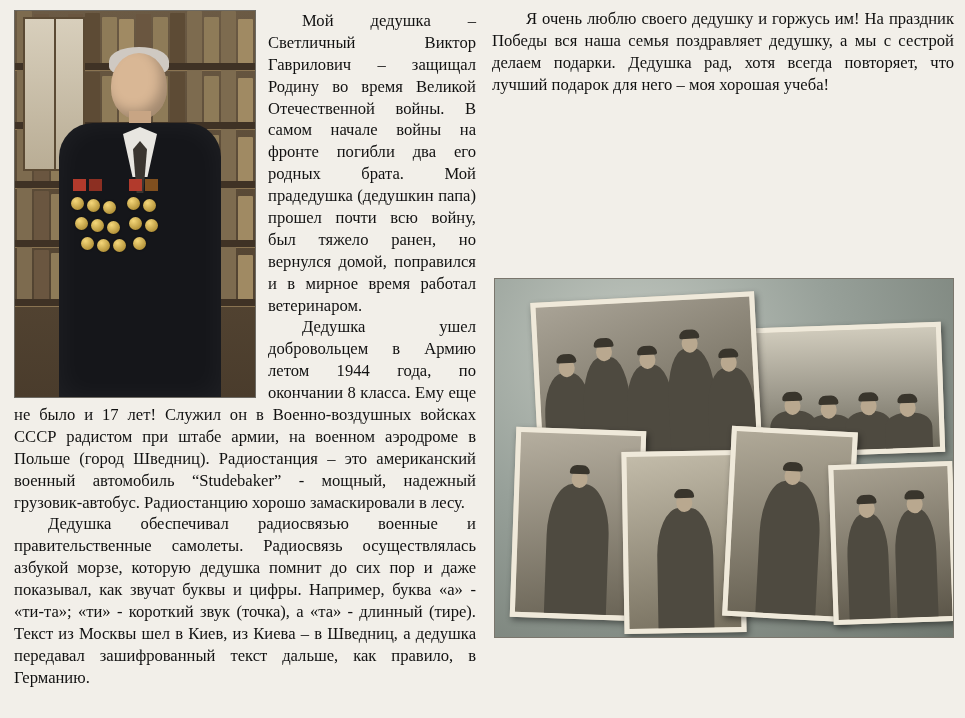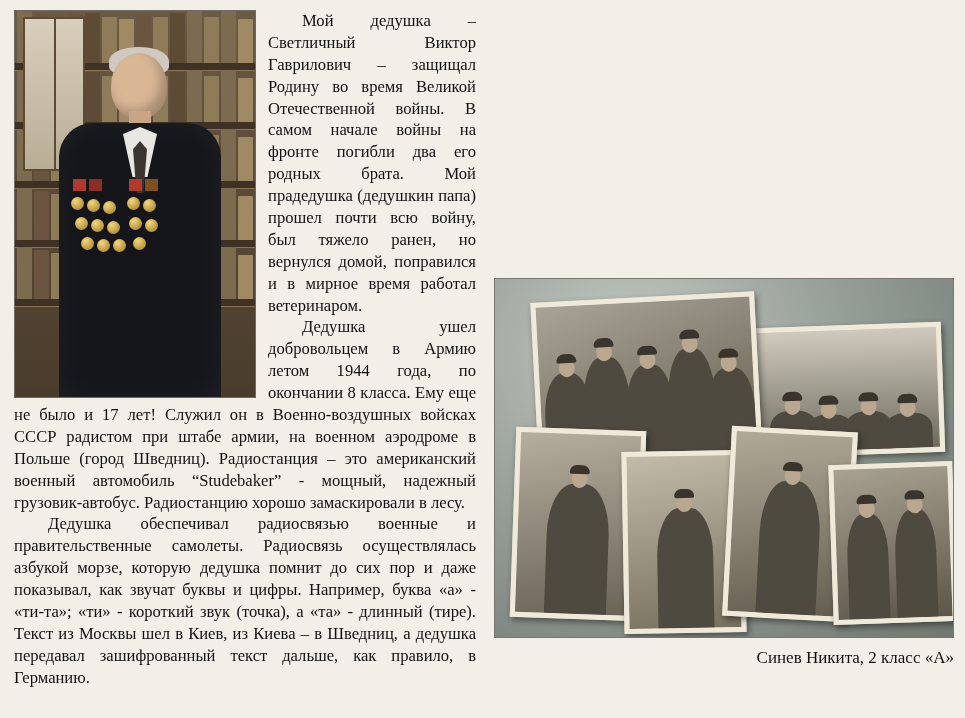--- a/index.html
+++ b/index.html
@@ -394,20 +394,21 @@
         <b style="left:62px; top:58px;"></b>
       </div>
     </div>
 
     <p class="para">Мой дедушка – Светличный Виктор Гаврилович – защищал Родину во время Великой Отечественной войны. В самом начале войны на фронте погибли два его родных брата. Мой прадедушка (дедушкин папа) прошел почти всю войну, был тяжело ранен, но вернулся домой, поправился и в мирное время работал ветеринаром.</p>
     <p class="para">Дедушка ушел добровольцем в Армию летом 1944 года, по окончании 8 класса. Ему еще не было и 17 лет! Служил он в Военно-воздушных войсках СССР радистом при штабе армии, на военном аэродроме в Польше (город Шведниц). Радиостанция – это американский военный автомобиль “Studebaker” - мощный, надежный грузовик-автобус. Радиостанцию хорошо замаскировали в лесу.</p>
     <p class="para">Дедушка обеспечивал радиосвязью военные и правительственные самолеты. Радиосвязь осуществлялась азбукой морзе, которую дедушка помнит до сих пор и даже показывал, как звучат буквы и цифры. Например, буква «а» - «ти-та»; «ти» - короткий звук (точка), а «та» - длинный (тире). Текст из Москвы шел в Киев, из Киева – в Шведниц, а дедушка передавал зашифрованный текст дальше, как правило, в Германию.</p>
   </div>
 
   <div class="right-col">
+    <p class="para">Я очень люблю своего дедушку и горжусь им! На праздник Победы вся наша семья поздравляет дедушку, а мы с сестрой делаем подарки. Дедушка рад, хотя всегда повторяет, что лучший подарок для него – моя хорошая учеба!</p>
   </div>
 
   <div class="collage">
     <div class="bgsky"></div>
 
     <div class="snap" style="left:258px; top:46px; width:180px; height:120px; transform:rotate(-2deg);">
       <div class="inner" style="background:linear-gradient(180deg,#cfcabb 0%, #9a9689 55%, #6e6a5c 100%);"></div>
       <div class="fig" style="left:6%;  height:34%;"></div>
       <div class="fig" style="left:26%; height:30%;"></div>
       <div class="fig" style="left:48%; height:32%;"></div>
@@ -438,14 +439,13 @@
       <div class="fig" style="left:24%; height:74%; width:52%;"></div>
     </div>
 
     <div class="snap" style="left:336px; top:184px; width:114px; height:150px; transform:rotate(-2deg);">
       <div class="inner" style="background:linear-gradient(170deg,#a8a191,#5c5649);"></div>
       <div class="fig" style="left:10%; height:70%; width:36%;"></div>
       <div class="fig" style="left:52%; height:72%; width:36%;"></div>
     </div>
   </div>
 
-  <div class="caption">Синев Никита, 2 класс «А»</div>
 </div>
 
 </body></html>

